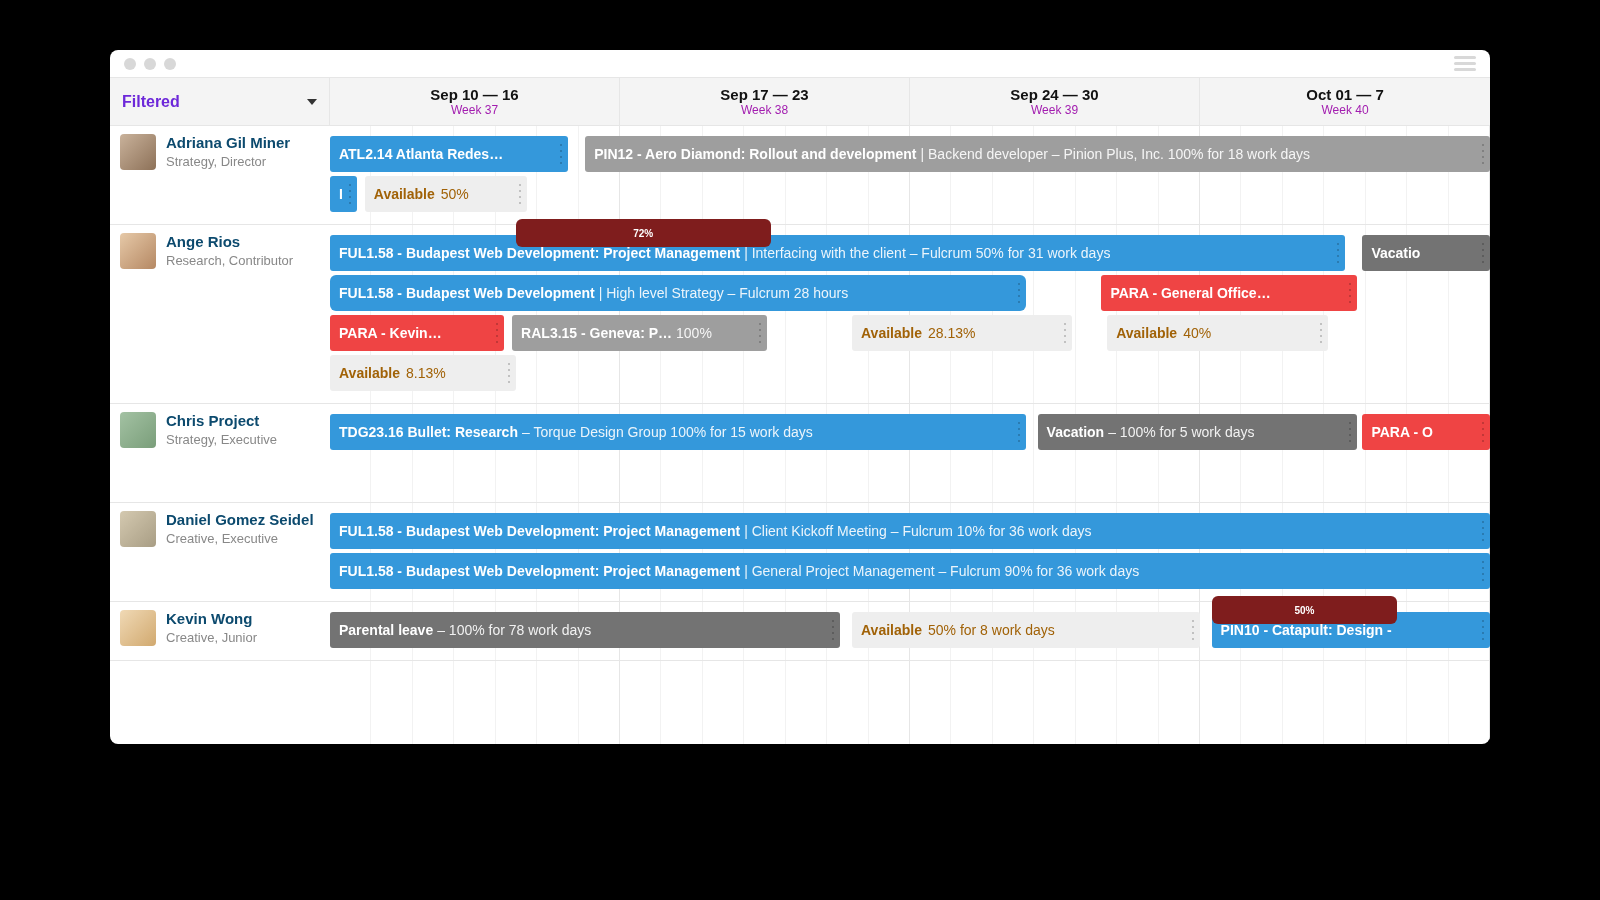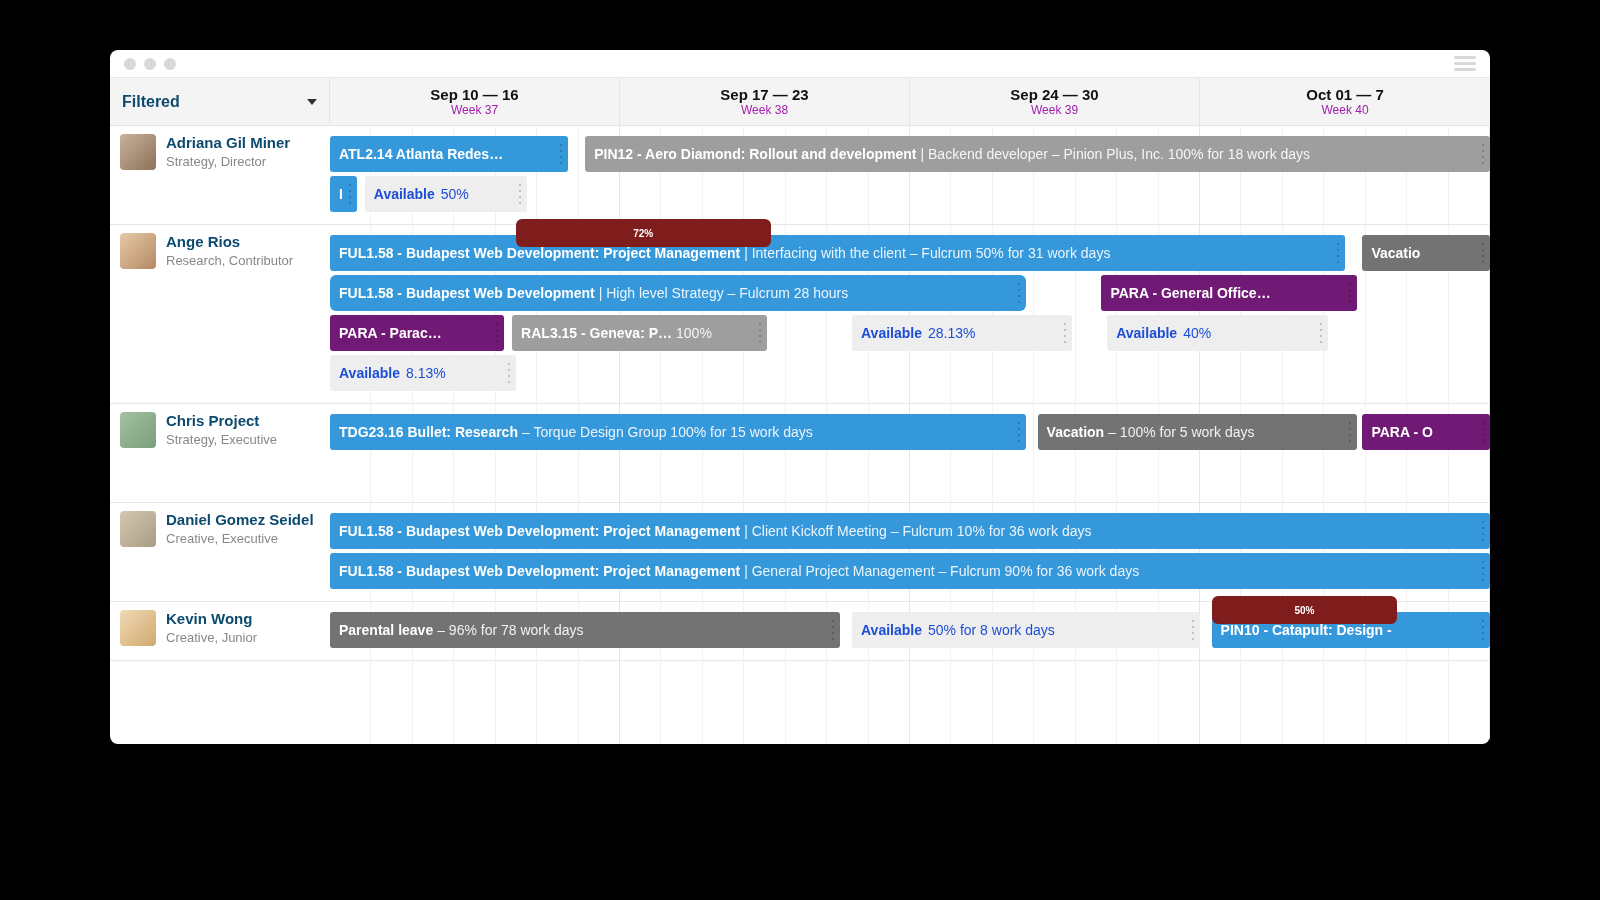--- a/index.html
+++ b/index.html
@@ -34,21 +34,21 @@
     border-bottom: 1px solid #e6e6e6;
     height: 48px;
   }
   .filter-cell {
     width: 220px;
     display: flex; align-items: center;
     padding: 0 12px;
     border-right: 1px solid #e6e6e6;
     font-weight: 700;
     font-size: 16px;
-    color: #0c4a6e;
+    color: #6d28d9;
     justify-content: space-between;
     cursor: pointer;
   }
   .caret {
     width: 0; height: 0;
     border-left: 5px solid transparent;
     border-right: 5px solid transparent;
     border-top: 6px solid #333;
   }
   .weeks {
@@ -134,24 +134,24 @@
     font-weight: 700;
     color: #fff;
     white-space: nowrap;
     overflow: hidden;
     cursor: pointer;
   }
   .bar .sub { font-weight: 400; opacity: .9; margin-left: 4px; }
   .bar.grey { background: #9e9e9e; }
   .bar.blue { background: #3498db; }
   .bar.orange { background: #737373; }
-  .bar.purple { background: #701a75; }
+  .bar.purple { background: #ef4444; }
   .bar.avail {
     background: #eeeeee;
-    color: #1d4ed8;
+    color: #a16207;
     font-weight: 700;
   }
   .bar.avail .pct { font-weight: 400; margin-left: 6px; }
   .drag-dots {
     position: absolute;
     right: 4px; top: 6px; bottom: 6px;
     width: 6px;
     display: flex; flex-direction: column; justify-content: space-around;
     opacity: .25;
   }
@@ -343,21 +343,21 @@
                 <div class="drag-dots">
                   <span></span>
                   <span></span>
                   <span></span>
                   <span></span>
                 </div>
               </div>
             </div>
             <div class="track">
               <div class="bar purple" style="left: 0%; width: 15%;">
-                <span>PARA - Parac…</span>
+                <span>PARA - Kevin…</span>
                 <div class="drag-dots">
                   <span></span>
                   <span></span>
                   <span></span>
                   <span></span>
                 </div>
               </div>
               <div class="bar grey" style="left: 15.7%; width: 22%;">
                 <span>RAL3.15 - Geneva: P…</span>
                 <span class="sub"> 100%</span>
@@ -487,21 +487,21 @@
     <div>
       <div class="person-name">Kevin Wong</div>
       <div class="person-role">Creative, Junior</div>
     </div>
           </div>
           <div class="timeline">
             <div class="overload" style="left: 76%; width: 16%;">50%</div>
             <div class="track">
               <div class="bar orange" style="left: 0%; width: 44%;">
                 <span>Parental leave</span>
-                <span class="sub"> – 96% for 78 work days</span>
+                <span class="sub"> – 100% for 78 work days</span>
                 <div class="drag-dots">
                   <span></span>
                   <span></span>
                   <span></span>
                   <span></span>
                 </div>
               </div>
               <div class="bar avail" style="left: 45%; width: 30%;">
                 <span>Available</span>
                 <span class="pct">50% for 8 work days</span>

